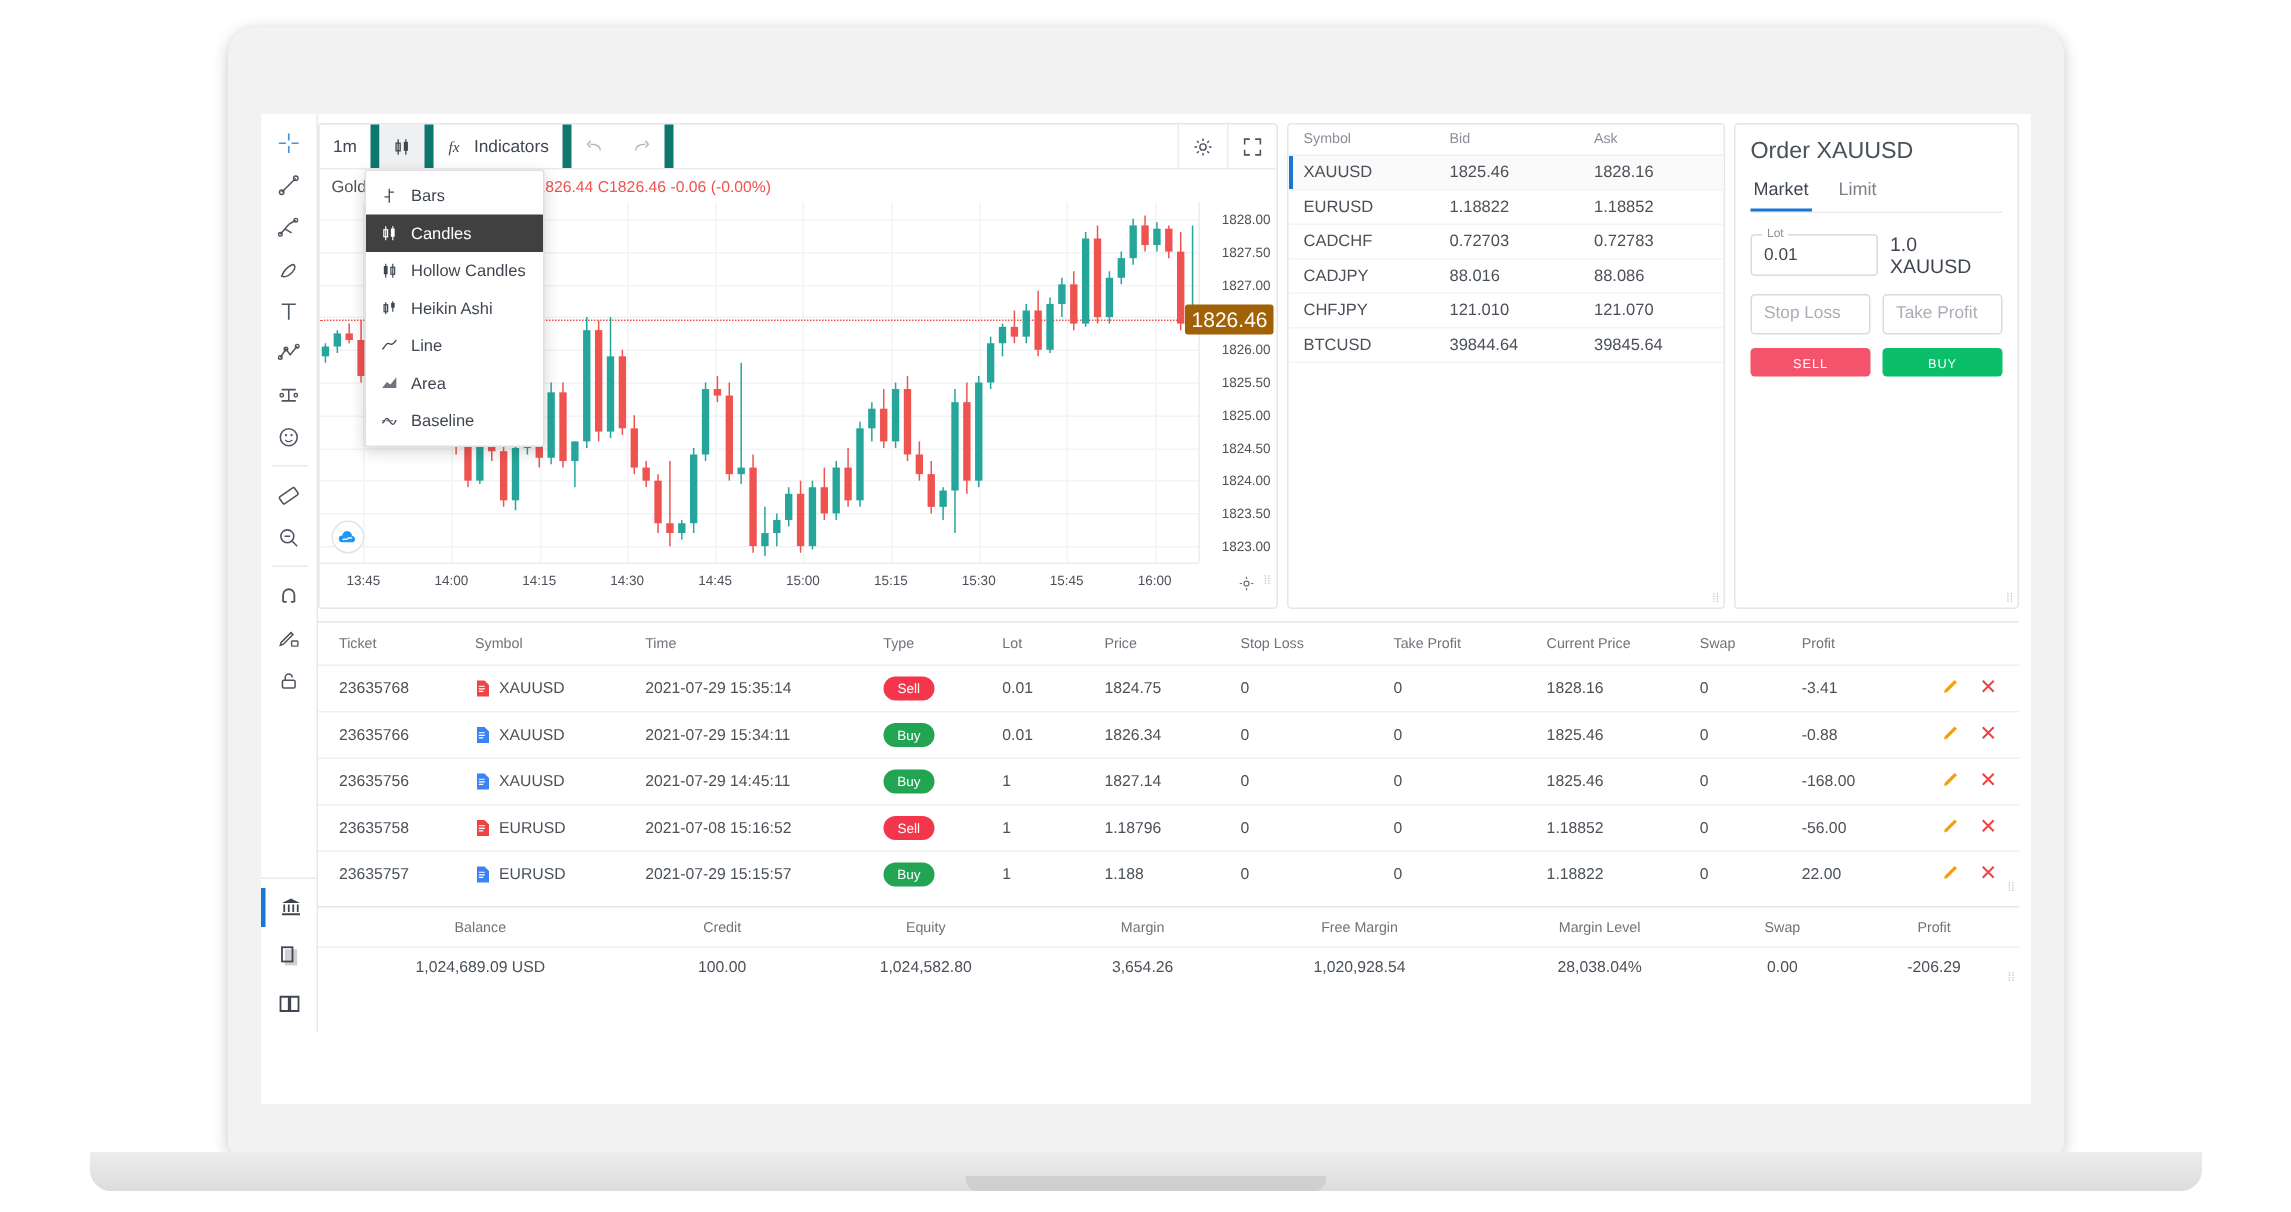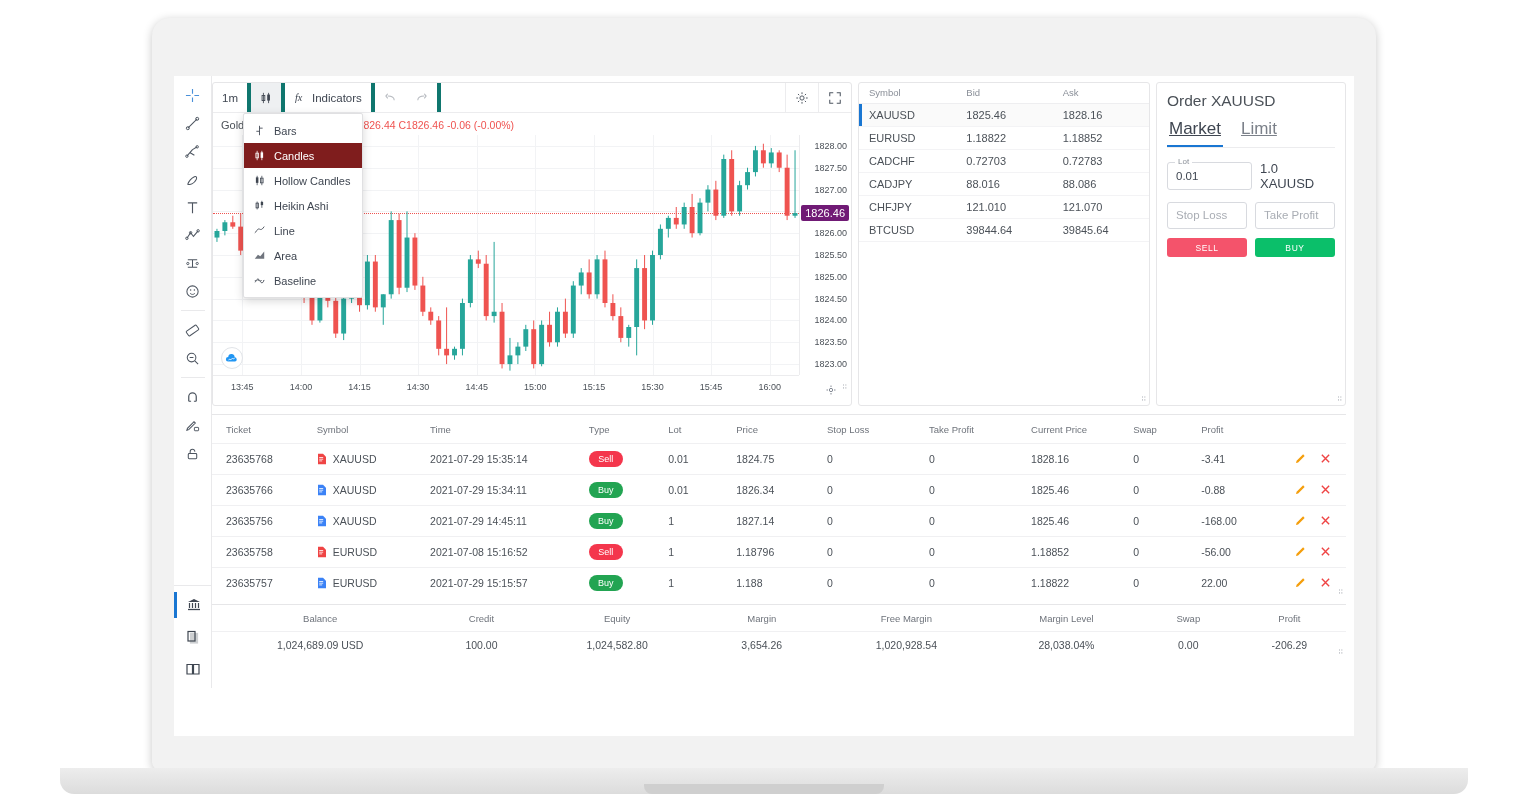--- a/index.html
+++ b/index.html
@@ -55,79 +55,79 @@
   .bottom-rail { border-top:1px solid #e9e9eb; padding:6px 0; display:flex; flex-direction:column; align-items:center; gap:6px; }
   .bottom-rail .item { width:38px; height:26px; display:flex; align-items:center; justify-content:center; color:#3f4651; cursor:pointer; }
   .bottom-rail .item.active { border-left:3px solid #1976d2; }
   .content { flex:1; display:flex; flex-direction:column; }
   .upper { display:flex; height:330px; padding:6px 8px 0 0; gap:6px; }
   
   .chart-card { flex:1; border:1px solid #e6e6e8; border-radius:3px; position:relative; background:#fff; }
   .chart-toolbar { height:30px; border-bottom:1px solid #ececee; display:flex; align-items:center; position:relative; }
   .tb-btn {
     height:29px; padding:0 9px; display:flex; align-items:center; gap:5px;
-    font-size:11.5px; color:#3f4651; border-right:4px solid #0f766e; cursor:pointer;
+    font-size:11.5px; color:#3f4651; border-right:6px solid #0f766e; cursor:pointer;
   }
   .tb-btn.active-pop { background:#eef0f2; }
   .tb-btn.sep-none { border-right:none; }
   .tb-right { position:absolute; right:0; top:0; height:29px; display:flex; }
   .tb-right .tb-btn { border-right:none; border-left:1px solid #ececee; }
   .legend { padding:6px 0 0 8px; font-size:11px; color:#4b5158; display:flex; gap:10px; }
   .ohlc { color:#ef5350; font-size:10.5px; }
   .ohlc b { font-weight:400; }
   .plot { position:absolute; left:0; right:52px; top:52px; bottom:30px; }
   .grid-h, .grid-v { position:absolute; background:#f2f3f5; }
   .grid-h { left:0; right:0; height:1px; }
   .grid-v { top:0; bottom:0; width:1px; }
   .price-line { position:absolute; left:0; right:0; height:0; border-top:1px dotted #ef5350; }
   .yaxis { position:absolute; right:0; top:52px; bottom:30px; width:52px; border-left:1px solid #ececee; }
   .ytick { position:absolute; right:4px; font-size:9px; color:#4b5158; transform:translateY(-50%); }
   .ybadge {
     position:absolute; right:2px; transform:translateY(-50%);
-    background:#701a75; color:#fff; font-size:11px; padding:2px 4px; border-radius:2px;
+    background:#a16207; color:#fff; font-size:14px; padding:2px 4px; border-radius:2px;
   }
   .xaxis { position:absolute; left:0; right:52px; bottom:0; height:30px; border-top:1px solid #ececee; }
   .xtick { position:absolute; top:6px; font-size:9px; color:#4b5158; transform:translateX(-50%); }
   .xaxis-tools { position:absolute; right:-48px; top:6px; display:flex; gap:6px; color:#6b7280; }
   .chart-badge {
     position:absolute; left:8px; bottom:36px; width:22px; height:22px; border-radius:50%;
     border:1px solid #e1e4e8; background:#fff; display:flex; align-items:center; justify-content:center;
   }
   
   .dropdown {
     position:absolute; left:30px; top:30px; width:120px;
     background:#fff; border:1px solid #e0e0e2; border-radius:2px;
     box-shadow:0 3px 10px rgba(0,0,0,.16); z-index:20; padding:4px 0;
   }
   .dd-item {
     height:25px; display:flex; align-items:center; gap:8px; padding:0 9px;
     font-size:11px; color:#3f4651; cursor:pointer;
   }
-  .dd-item.selected { background:#7f1d1d; color:#fff; }
+  .dd-item.selected { background:#404040; color:#fff; }
   .dd-ico { width:13px; display:flex; justify-content:center; }
   
   .watch-card { width:292px; border:1px solid #e6e6e8; border-radius:3px; position:relative; background:#fff; }
   .wl-head { display:flex; align-items:center; padding:9px 10px 7px; }
   .wl-title { font-size:15.5px; color:#4b5158; font-weight:400; flex:1; }
   .wl-act { color:#6b7280; margin-left:10px; cursor:pointer; display:flex; }
   .wl-table { width:100%; border-collapse:collapse; }
   .wl-table th {
     font-size:9.5px; font-weight:400; color:#8a8f98; text-align:left;
     padding:4px 0 5px 10px; border-bottom:1px solid #eeeef0;
   }
   .wl-table td { font-size:11px; padding:5px 0 5px 10px; border-bottom:1px solid #f3f3f5; color:#4b5158; }
   .wl-table tr.sel td { background:#fafafa; }
   .wl-table tr.sel td:first-child { box-shadow:inset 3px 0 0 #1976d2; }
   .up { color:#16a34a; } .down { color:#ef4444; }
   .resize-grip { position:absolute; right:3px; bottom:2px; font-size:8px; color:#b9bcc2; }
   
   .order-card { width:190px; border:1px solid #e6e6e8; border-radius:3px; position:relative; background:#fff; padding:9px 10px; }
   .ord-title { font-size:15.5px; color:#4b5158; margin-bottom:6px; }
   .ord-tabs { display:flex; gap:16px; border-bottom:1px solid #ececee; }
-  .ord-tab { font-size:17px; color:#7b8089; padding:3px 2px 6px; cursor:pointer;text-decoration:underline; }
+  .ord-tab { font-size:12px; color:#7b8089; padding:3px 2px 6px; cursor:pointer; }
   .ord-tab.active { color:#3f4651; border-bottom:2px solid #1976d2; }
   .lot-row { display:flex; align-items:center; gap:8px; margin-top:13px; }
   .lot-box { position:relative; width:86px; height:28px; border:1px solid #d8dadf; border-radius:3px; }
   .lot-label {
     position:absolute; top:-6px; left:7px; background:#fff; padding:0 3px;
     font-size:8px; color:#8a8f98;
   }
   .lot-val { font-size:11.5px; color:#3f4651; padding:7px 0 0 8px; }
   .lot-side { font-size:13px; color:#3f4651; }
   .sltp { display:flex; gap:8px; margin-top:11px; }

